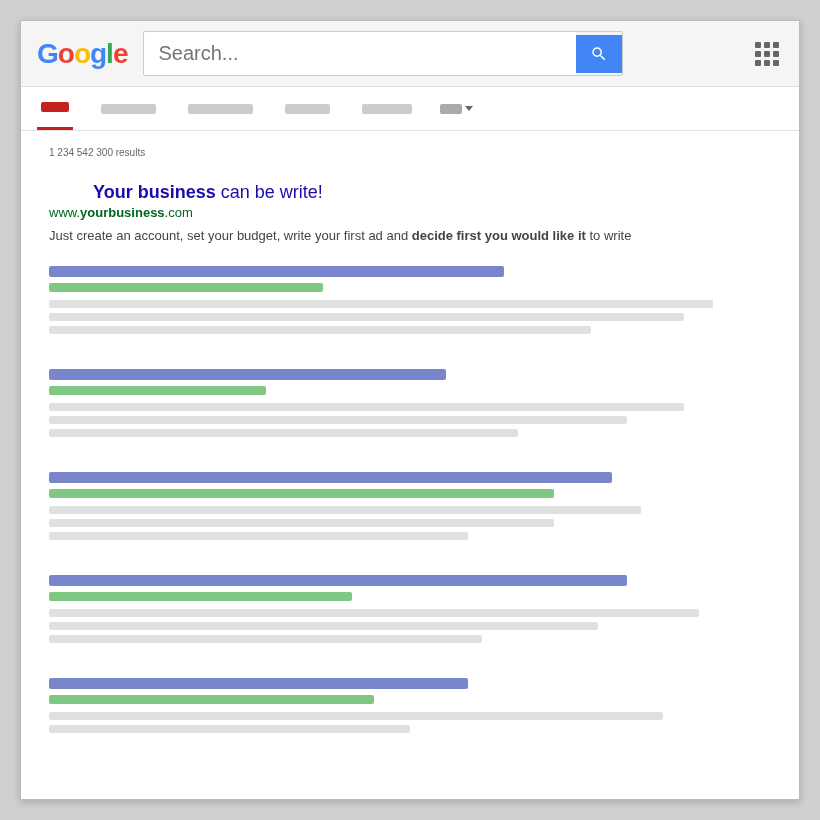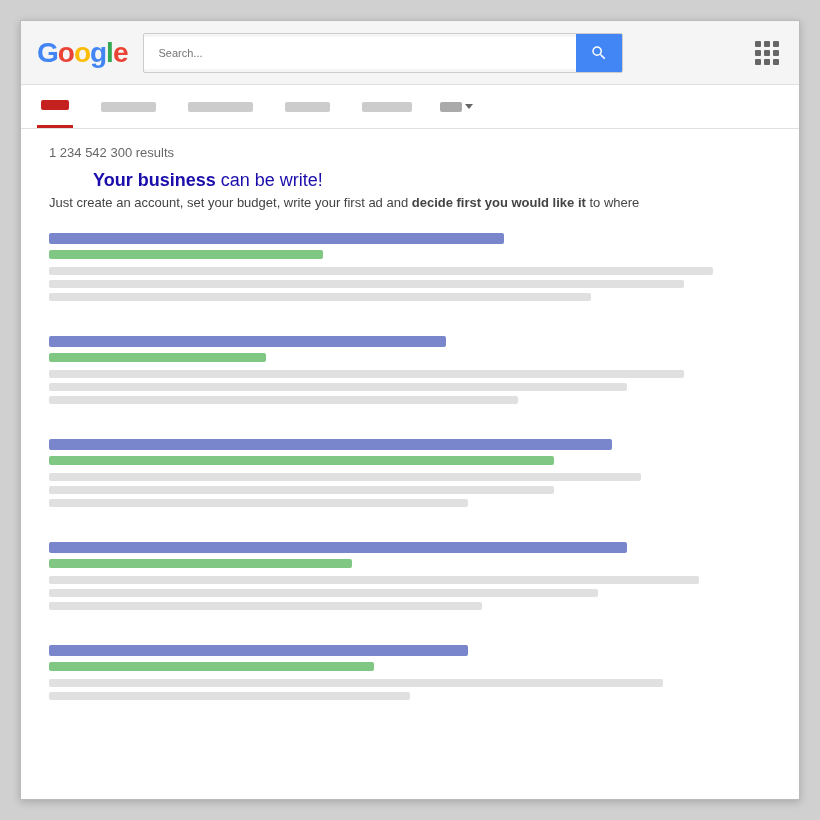--- a/index.html
+++ b/index.html
@@ -61,21 +61,21 @@
       border-radius: 2px;
       overflow: hidden;
       max-width: 480px;
     }
 
     .search-input {
       flex: 1;
       border: none;
       outline: none;
       padding: 10px 14px;
-      font-size: 11px;
+      font-size: 20px;
       color: #333;
       background: #fff;
     }
 
     .search-button {
       background: #4285F4;
       border: none;
       padding: 10px 14px;
       cursor: pointer;
       display: flex;
@@ -161,23 +161,23 @@
 
     
     .main-content {
       flex: 1;
       background: #fff;
       padding: 16px 28px;
       overflow-y: auto;
     }
 
     .results-count {
-      font-size: 13px;
+      font-size: 10px;
       color: #666;
-      margin-bottom: 10px;
+      margin-bottom: 24px;
     }
 
     
     .ad-section {
       margin-bottom: 20px;
     }
 
     .ad-title {
       font-size: 18px;
       font-weight: normal;
@@ -303,22 +303,25 @@
   </div>
 
   <div class="main-content">
 
     <div class="results-count">1 234 542 300 results</div>
 
     <div class="ad-section">
       <div class="ad-title">
         <strong>Your business</strong><span> can be write!</span>
       </div>
+      <div class="ad-url">
+        <span>www.</span><strong>yourbusiness</strong><span>.com</span>
+      </div>
       <div class="ad-description">
-        <span>Just create an account, set your budget, write your first ad and </span><strong>decide first you would like it</strong><span> to where</span>
+        <span>Just create an account, set your budget, write your first ad and </span><strong>decide first you would like it</strong><span> to write</span>
       </div>
     </div>
 
     <div class="results-list">
 
       <div class="result-item">
         <div class="result-title-bar" style="width:63%;"></div>
         <div class="result-url-bar" style="width:38%;"></div>
         <div class="result-desc-bar" style="width:92%;"></div>
         <div class="result-desc-bar" style="width:88%;"></div>

